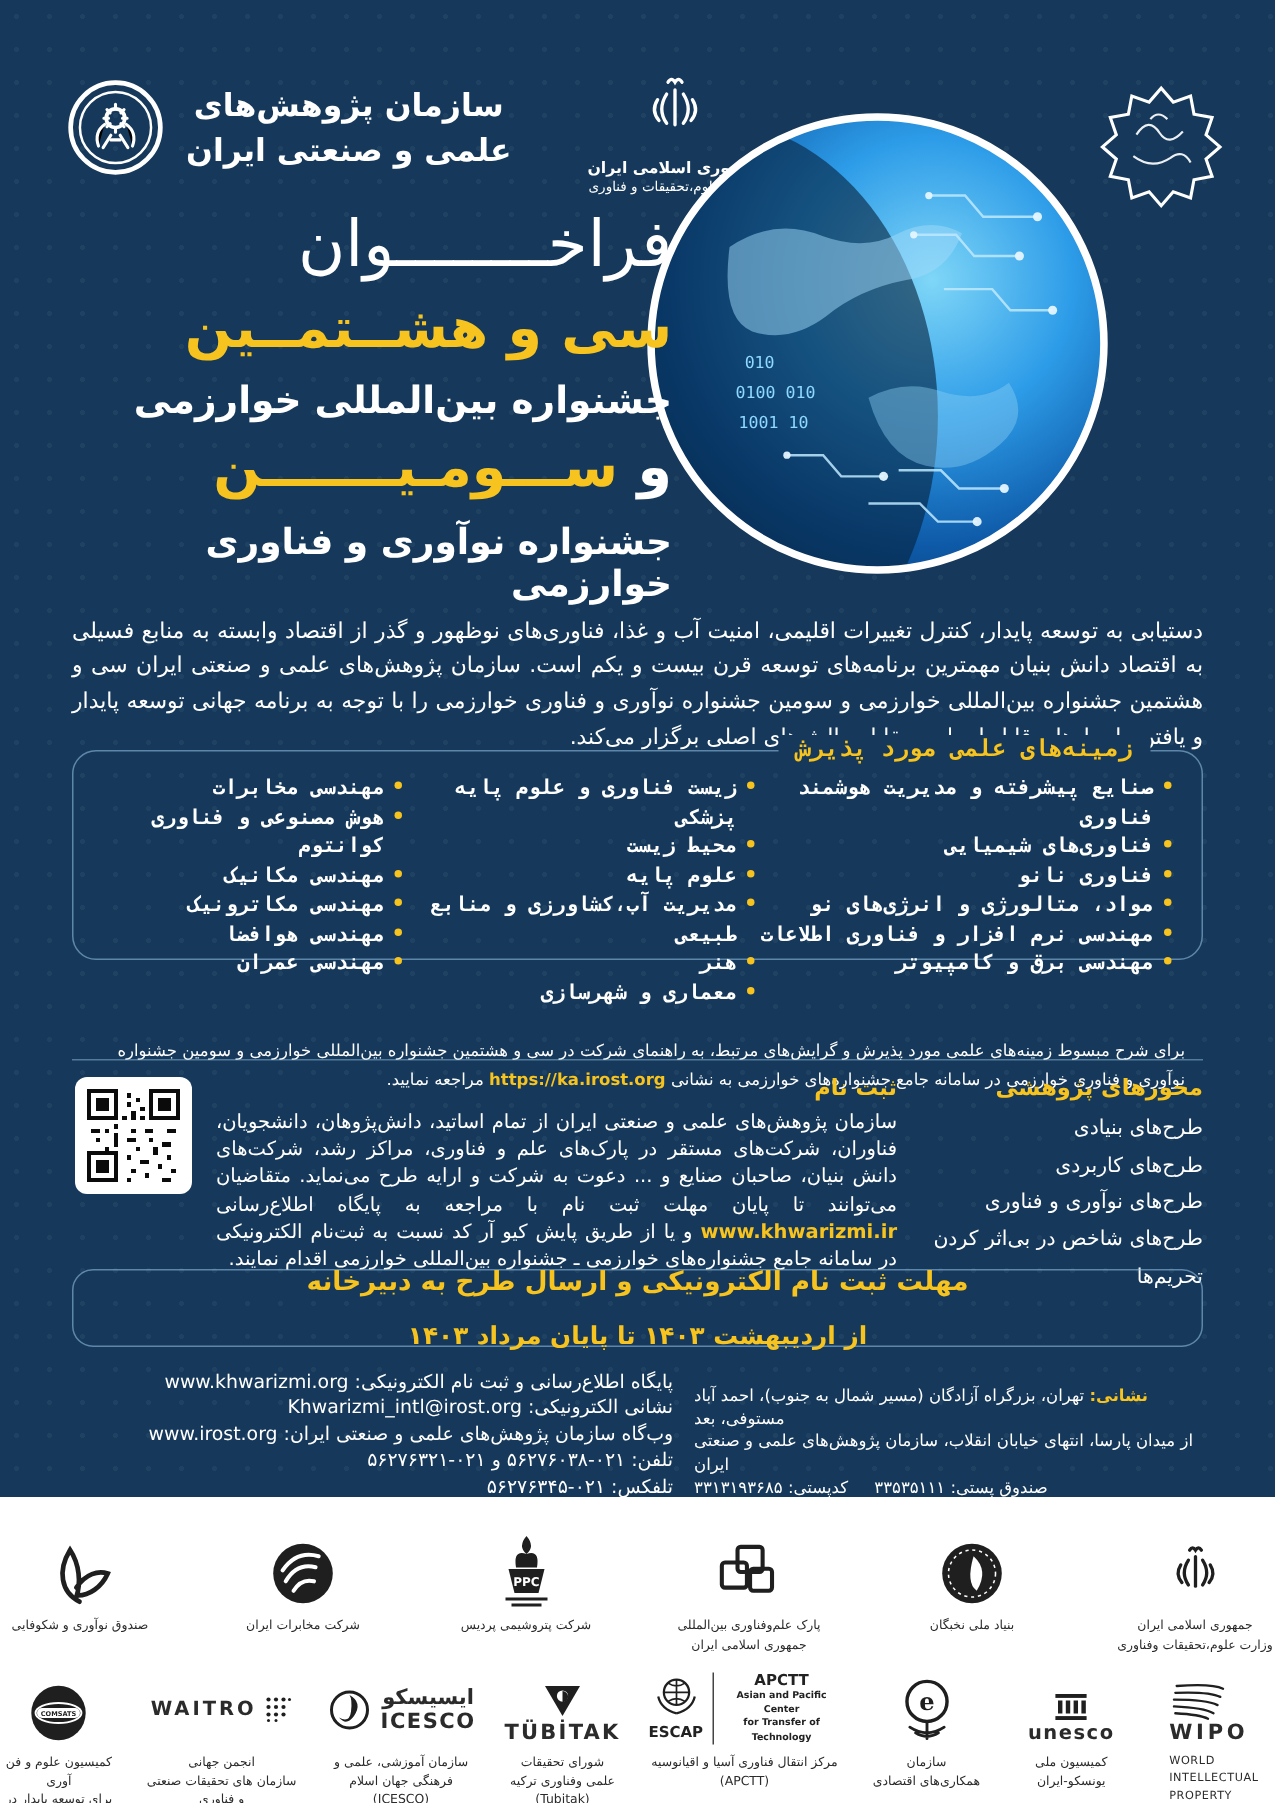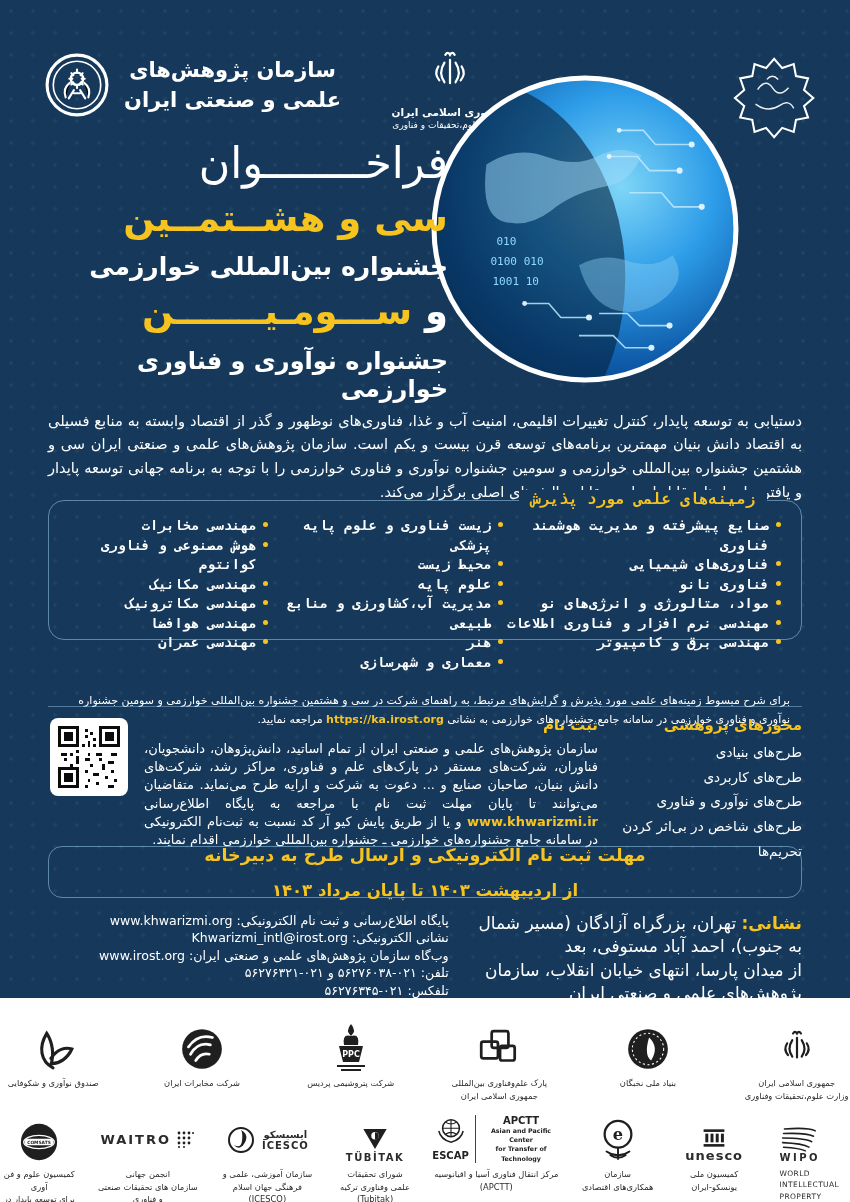--- a/index.html
+++ b/index.html
@@ -59,34 +59,34 @@
   .qrbox{width:78px;height:78px;background:#fff;border-radius:8px;display:flex;
     align-items:center;justify-content:center;}
   
   .deadline{position:absolute;top:846px;right:48px;left:48px;height:50px;
     border:1.6px solid rgba(142,189,222,0.6);border-radius:14px;display:flex;
     flex-direction:column;align-items:center;justify-content:center;gap:16px;}
   .dl1{color:#F7C31E;font-size:17.5px;font-weight:bold;}
   .dl2{color:#F7C31E;font-size:16.5px;font-weight:bold;}
   
   .contact{position:absolute;top:912px;right:48px;left:48px;display:flex;gap:14px;}
-  .address{width:45%;color:#fff;font-size:17px;line-height:1.38;text-align:right;}
+  .address{width:45%;color:#fff;font-size:11px;line-height:1.38;text-align:left;margin-top:11px;}
   .address .ylab{color:#F7C31E;font-weight:bold;}
   .clinks{flex:1;color:#fff;font-size:12.6px;line-height:1.38;text-align:right;}
   
   .footer{position:absolute;bottom:0;left:0;width:850px;height:204px;background:#fff;}
   .lrow{display:flex;direction:ltr;justify-content:center;align-items:flex-start;}
   .lrow1{gap:42px;padding-top:20px;}
   .lrow2{gap:18px;padding-top:14px;}
   .logo{text-align:center;color:#222;}
   .lrow1 .logo{width:112px;} .lrow2 .logo{width:92px;}
   .licon{height:54px;display:flex;align-items:flex-end;justify-content:center;}
   .lrow2 .licon{height:46px;}
   .lword{font-size:13px;font-weight:bold;letter-spacing:2px;color:#2b2b2b;direction:ltr;}
-  .lword.small{font-size:10px;letter-spacing:0.5px;}
+  .lword.small{font-size:14px;letter-spacing:0.5px;}
   .lcap{font-size:8.3px;line-height:1.55;color:#2b2b2b;white-space:pre-line;margin-top:5px;direction:rtl;}
   .lcap.ltr{direction:ltr;font-size:7.5px;letter-spacing:0.4px;}
   .escap-grp{display:flex;direction:ltr;align-items:center;gap:6px;}
   .escap-right{border-left:1.5px solid #444;padding-left:6px;text-align:center;}
   .escap-title{font-size:10px;font-weight:bold;direction:ltr;}
   .escap-sub{font-size:6.3px;line-height:1.45;white-space:pre-line;direction:ltr;font-weight:bold;}
 </style>
 </head>
 <body>
 

